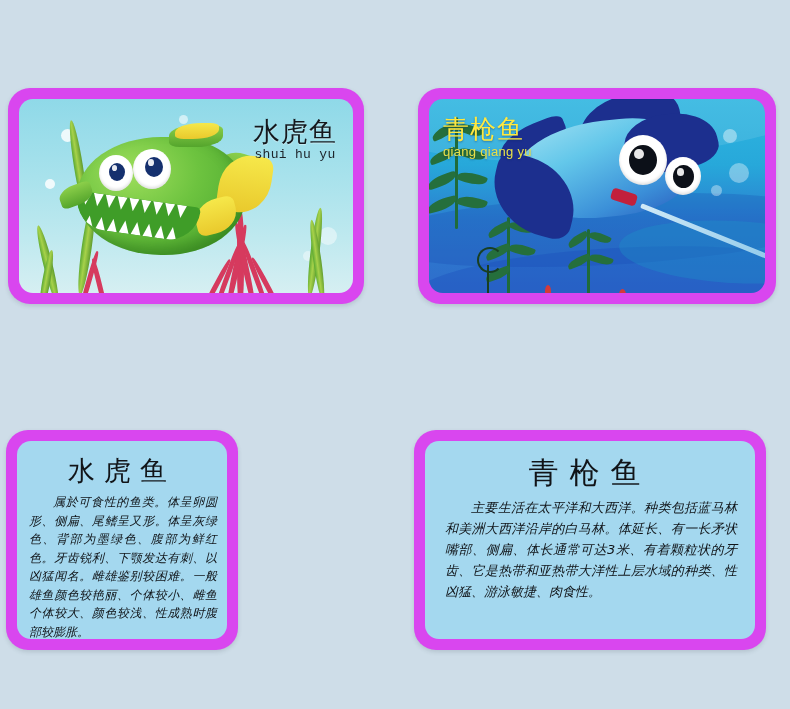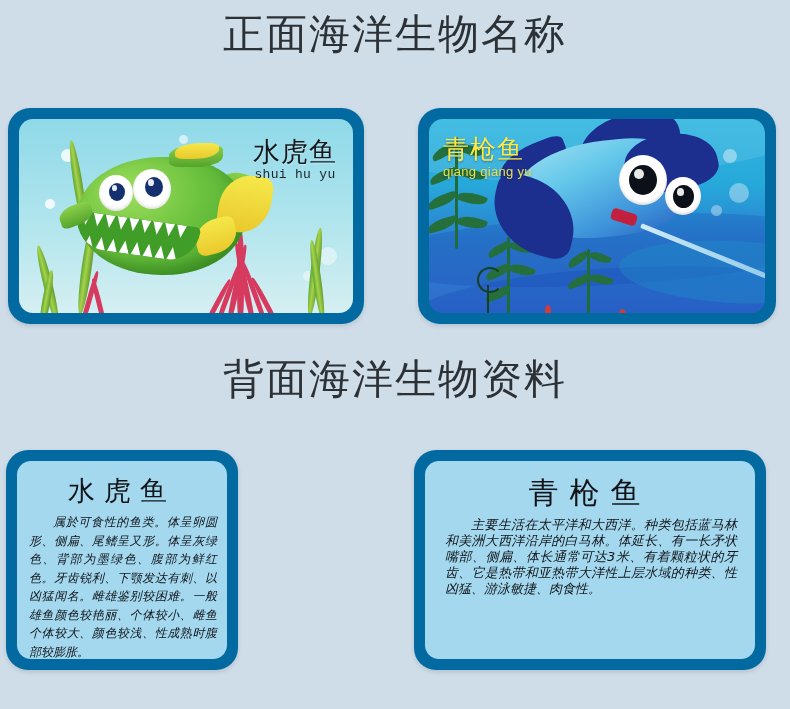--- a/index.html
+++ b/index.html
@@ -16,25 +16,24 @@
     position:absolute;left:0;width:790px;text-align:center;
     color:#2c3136;font-weight:400;letter-spacing:2px;
     font-family:"DejaVu Sans","Liberation Sans",sans-serif;
   }
   #heading-front{top:8px;font-size:41px;line-height:52px;}
   #heading-back{top:353px;font-size:41px;line-height:52px;}
 
   
   .card{
     position:absolute;
-    background:#0369a1;
+    background:#d946ef;
     border-radius:22px;
     box-shadow:0 2px 4px rgba(60,80,90,.18);
     overflow:hidden;
-    margin-top:20px;
   }
   .card-inner{
     position:absolute;inset:11px;
     border-radius:14px;
     overflow:hidden;
   }
 
   
   #card-front-1{left:8px;top:88px;width:356px;height:216px;}
   #card-front-1 .card-inner{
@@ -98,21 +97,21 @@
   .back-body{
     position:absolute;left:14px;right:12px;top:58px;
     color:#101418;font-size:12.5px;line-height:19px;
     text-align:justify;text-indent:2em;
     font-family:"DejaVu Sans","Liberation Sans",sans-serif;
     font-style:italic;
   }
   #card-back-1 .back-title{font-size:27px;letter-spacing:9px;top:12px;}
   #card-back-1 .back-body{font-size:12px;line-height:18.5px;left:12px;right:10px;top:52px;}
   #card-back-2 .back-title{font-size:30px;letter-spacing:11px;top:12px;}
-  #card-back-2 .back-body{font-size:13px;line-height:16px;left:20px;right:18px;top:56px;}
+  #card-back-2 .back-body{font-size:13px;line-height:21px;left:20px;right:18px;top:56px;}
 
   
   .name-block{position:absolute;text-align:center;}
   #name-front-1{right:16px;top:18px;}
   #name-front-1 .cn{
     font-size:27px;color:#14181d;letter-spacing:1px;line-height:30px;
     font-family:"DejaVu Sans","Liberation Sans",sans-serif;
     text-shadow:0 1px 1px rgba(255,255,255,.45);
   }
   #name-front-1 .py{
@@ -129,21 +128,20 @@
     font-size:13px;color:#e8e04a;line-height:16px;letter-spacing:.3px;
     font-family:"Liberation Sans",sans-serif;
     text-shadow:0 1px 2px rgba(10,40,90,.4);
   }
 </style>
 </head>
 <body>
 
 <div class="page">
 
-  <div class="section-heading" id="heading-front">正面海洋生物名称</div>
 
   <div class="card" id="card-front-1">
     <div class="card-inner">
       <div class="scene">
 
         <div class="bubble" style="left:42px;top:30px;width:13px;height:13px;"></div>
         <div class="bubble" style="left:26px;top:80px;width:10px;height:10px;"></div>
         <div class="bubble" style="left:160px;top:16px;width:9px;height:9px;opacity:.7;"></div>
         <div class="bubble" style="left:300px;top:128px;width:18px;height:18px;opacity:.55;"></div>
         <div class="bubble" style="left:284px;top:152px;width:10px;height:10px;opacity:.5;"></div>
@@ -275,21 +273,20 @@
         <div class="bill" style="left:212px;top:104px;width:148px;height:5px;transform:rotate(22deg);"></div>
       </div>
 
       <div class="name-block" id="name-front-2">
         <div class="cn">青枪鱼</div>
         <div class="py">qiang qiang yu</div>
       </div>
     </div>
   </div>
 
-  <div class="section-heading" id="heading-back">背面海洋生物资料</div>
 
   <div class="card card-back" id="card-back-1">
     <div class="card-inner">
       <div class="back-title">水虎鱼</div>
       <div class="back-body">属於可食性的鱼类。体呈卵圆形、侧扁、尾鳍呈又形。体呈灰绿色、背部为墨绿色、腹部为鲜红色。牙齿锐利、下颚发达有刺、以凶猛闻名。雌雄鉴别较困难。一般雄鱼颜色较艳丽、个体较小、雌鱼个体较大、颜色较浅、性成熟时腹部较膨胀。</div>
     </div>
   </div>
 
   <div class="card card-back" id="card-back-2">
     <div class="card-inner">

